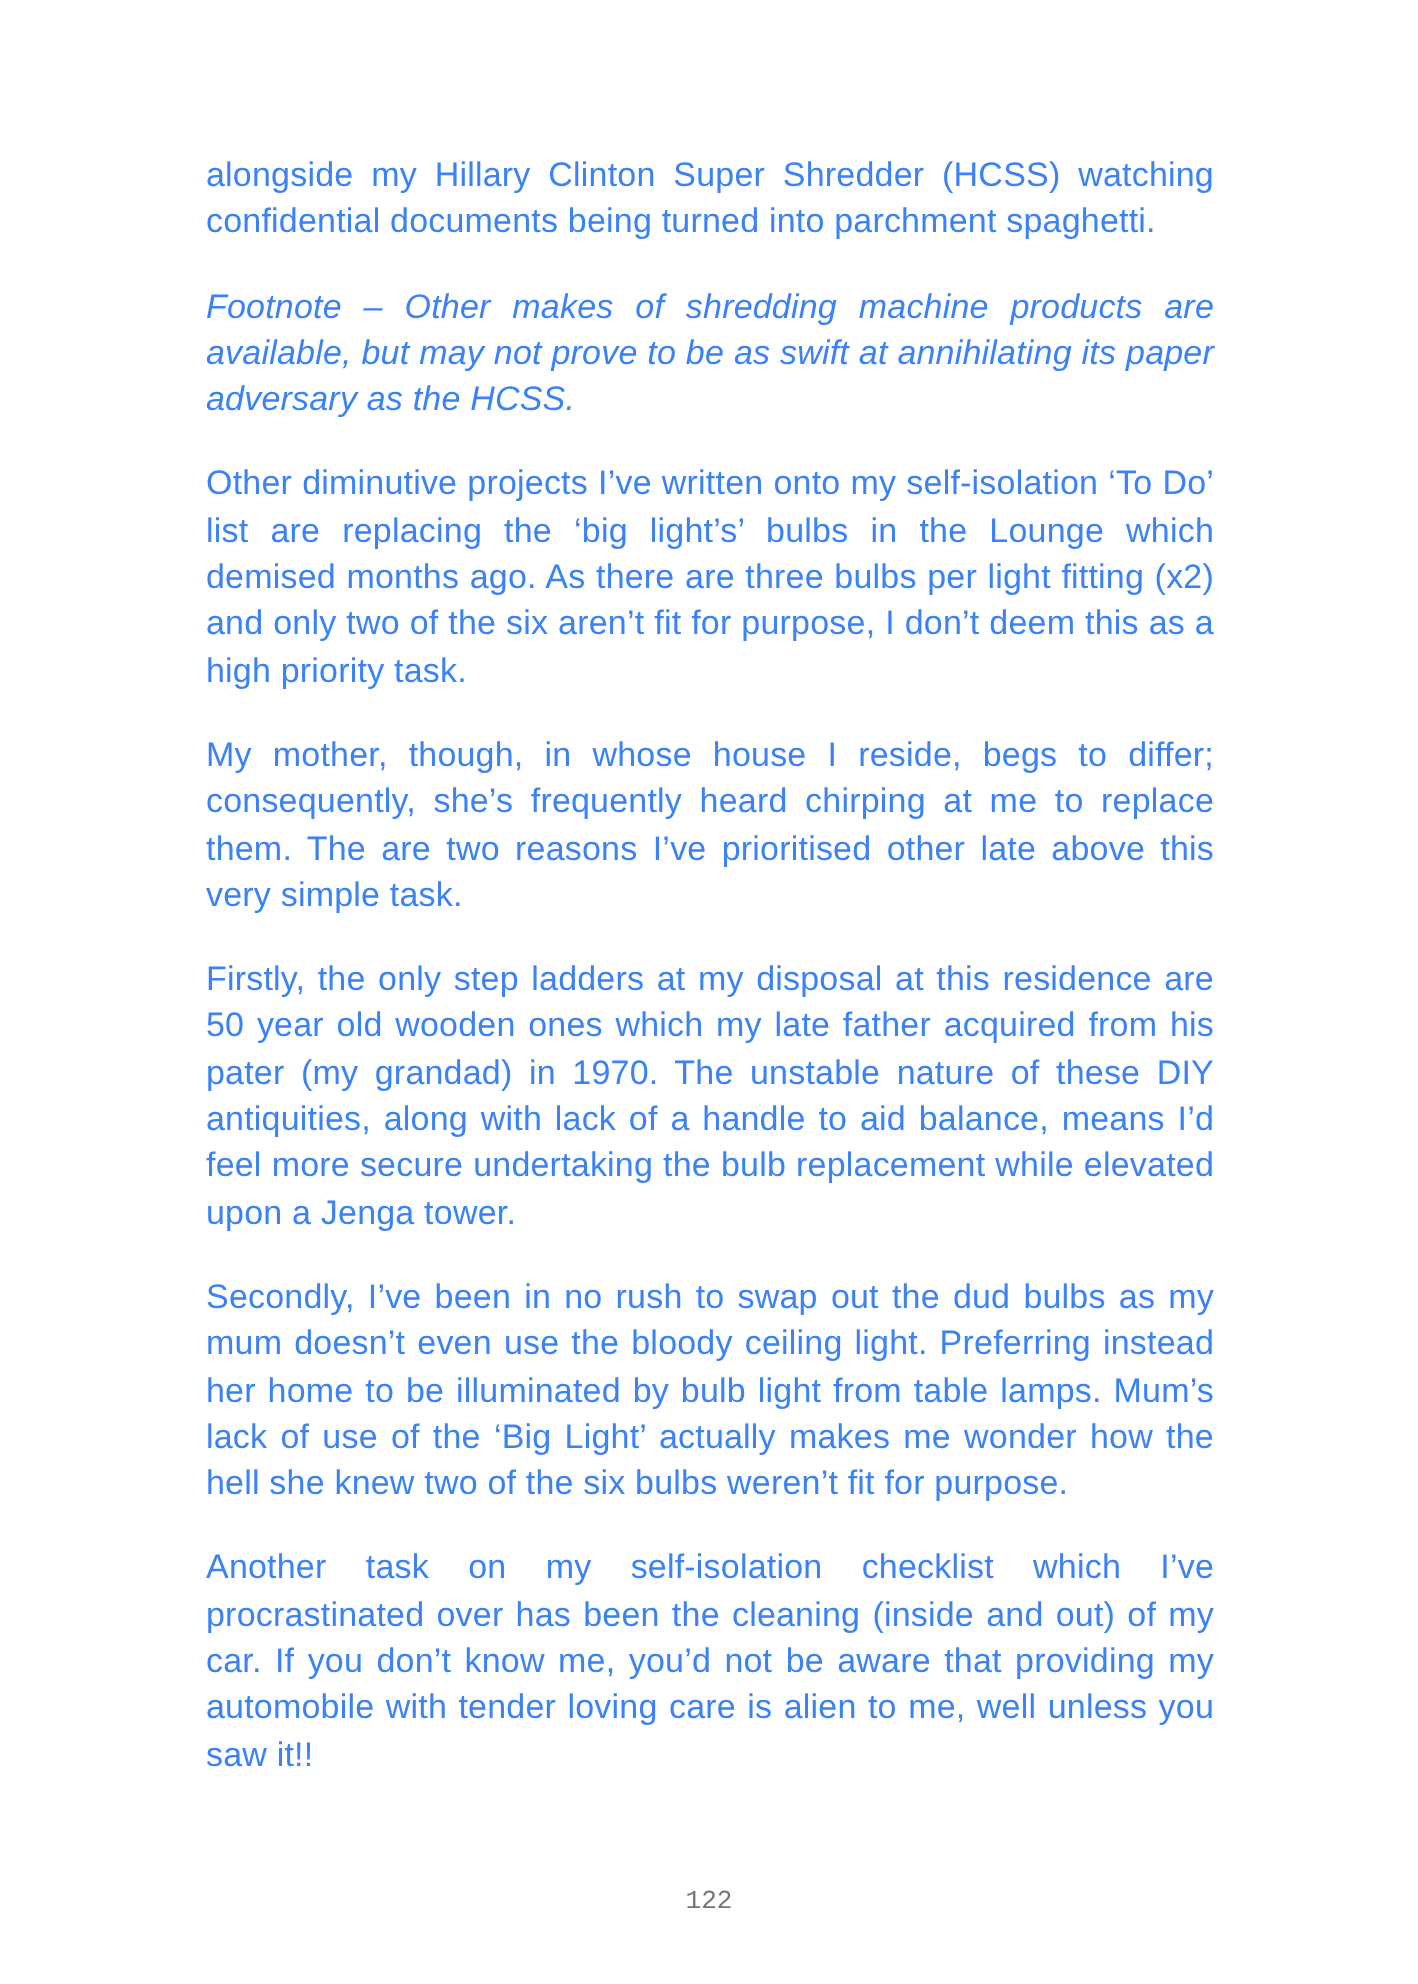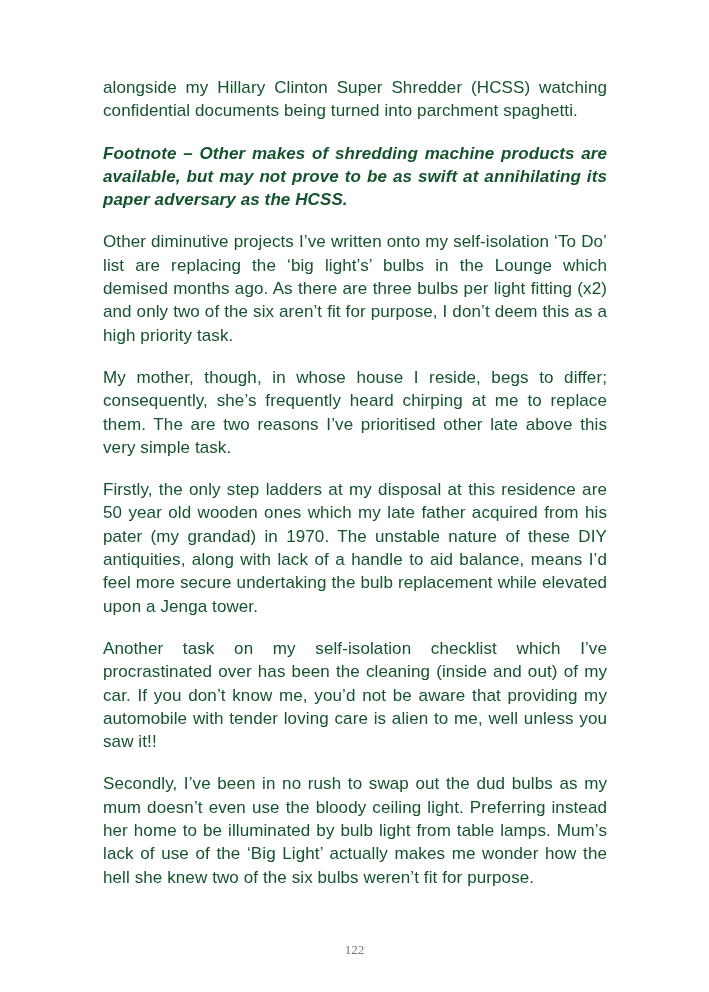--- a/index.html
+++ b/index.html
@@ -15,46 +15,45 @@
     background: #ffffff;
     padding: 76px 102px 0 103px;
     font-family: "Liberation Sans", "DejaVu Sans", sans-serif;
     overflow: hidden;
   }
   .body-text p {
     margin: 0 0 19px 0;
     font-size: 17px;
     line-height: 23.3px;
     text-align: justify;
-    color: #14532d;
+    color: #3b82f6;
     letter-spacing: 0.1px;
   }
   .body-text p.italic {
     font-style: italic;
-    font-weight: bold;
   }
   .page-number {
     position: absolute;
     bottom: 34px;
     left: 0;
     width: 100%;
     text-align: center;
-    font-family: Liberation Serif, serif;
+    font-family: Liberation Mono, monospace;
     font-size: 13px;
     color: #757575;
   }
 </style>
 </head>
 <body>
 
 <div class="page">
   <div class="body-text">
     <p>alongside my Hillary Clinton Super Shredder (HCSS) watching confidential documents being turned into parchment spaghetti.</p>
     <p class="italic">Footnote – Other makes of shredding machine products are available, but may not prove to be as swift at annihilating its paper adversary as the HCSS.</p>
     <p>Other diminutive projects I’ve written onto my self-isolation ‘To Do’ list are replacing the ‘big light’s’ bulbs in the Lounge which demised months ago. As there are three bulbs per light fitting (x2) and only two of the six aren’t fit for purpose, I don’t deem this as a high priority task.</p>
     <p>My mother, though, in whose house I reside, begs to differ; consequently, she’s frequently heard chirping at me to replace them. The are two reasons I’ve prioritised other late above this very simple task.</p>
     <p>Firstly, the only step ladders at my disposal at this residence are 50 year old wooden ones which my late father acquired from his pater (my grandad) in 1970. The unstable nature of these DIY antiquities, along with lack of a handle to aid balance, means I’d feel more secure undertaking the bulb replacement while elevated upon a Jenga tower.</p>
+    <p>Secondly, I’ve been in no rush to swap out the dud bulbs as my mum doesn’t even use the bloody ceiling light. Preferring instead her home to be illuminated by bulb light from table lamps. Mum’s lack of use of the ‘Big Light’ actually makes me wonder how the hell she knew two of the six bulbs weren’t fit for purpose.</p>
     <p>Another task on my self-isolation checklist which I’ve procrastinated over has been the cleaning (inside and out) of my car. If you don’t know me, you’d not be aware that providing my automobile with tender loving care is alien to me, well unless you saw it!!</p>
-    <p>Secondly, I’ve been in no rush to swap out the dud bulbs as my mum doesn’t even use the bloody ceiling light. Preferring instead her home to be illuminated by bulb light from table lamps. Mum’s lack of use of the ‘Big Light’ actually makes me wonder how the hell she knew two of the six bulbs weren’t fit for purpose.</p>
   </div>
 
   <div class="page-number">122</div>
 </div>
 
 </body></html>

